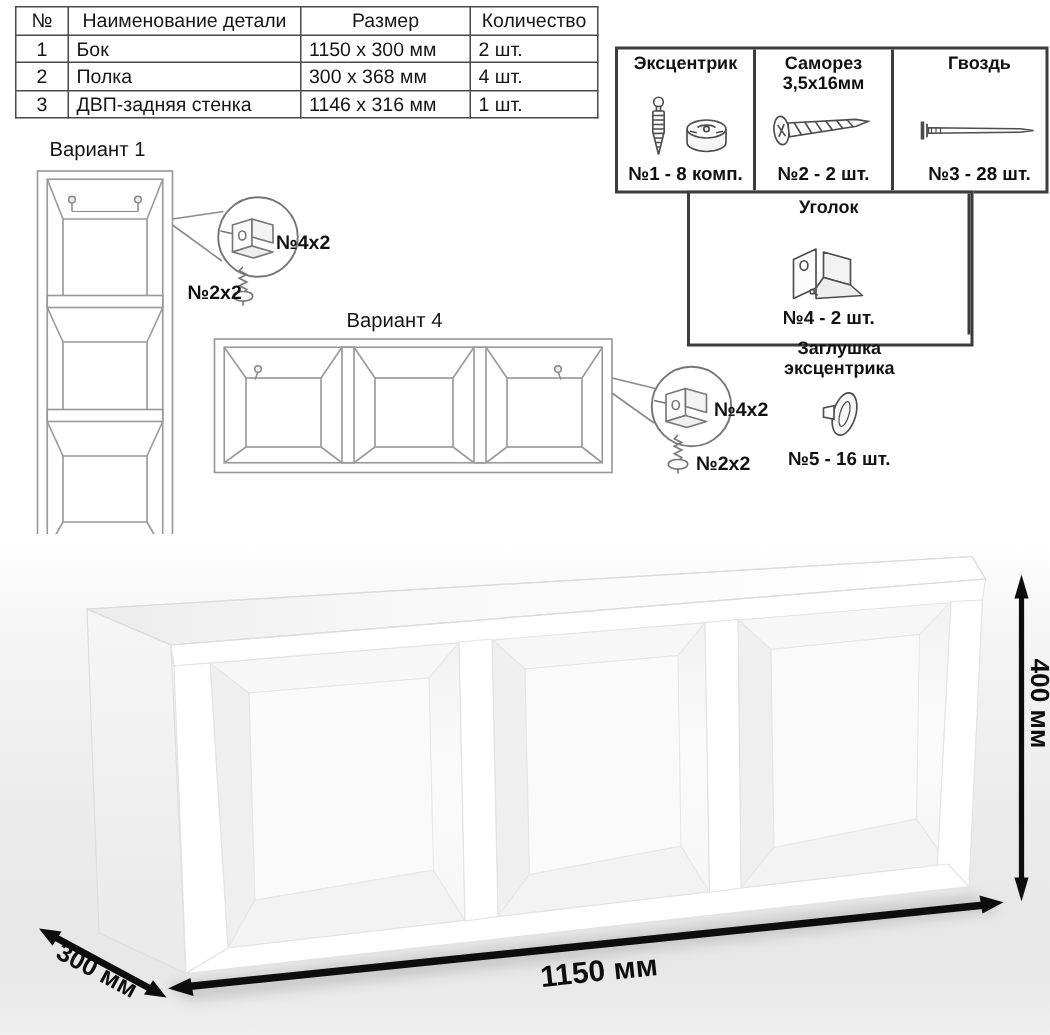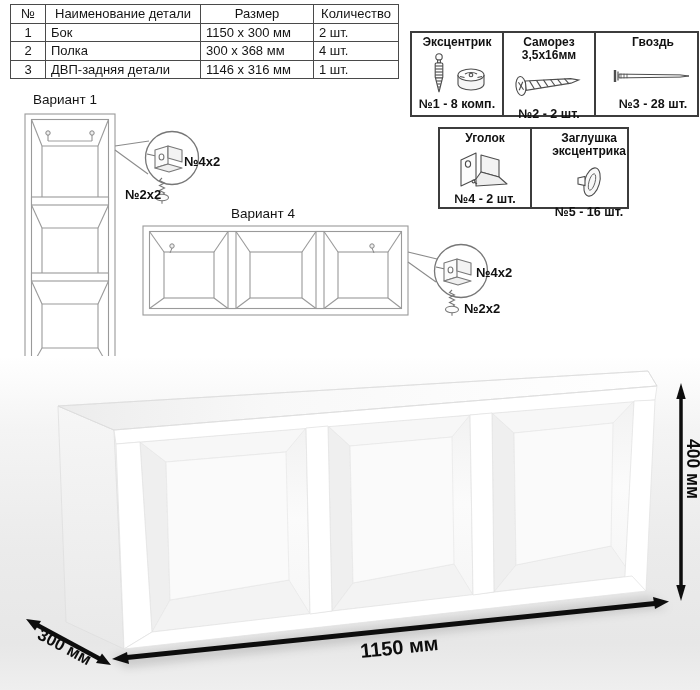--- a/index.html
+++ b/index.html
@@ -10,22 +10,22 @@
   
   .parts-table{position:absolute;left:10px;top:4px;border-collapse:collapse;font-size:13px;color:#151515;background:#fff;}
   .parts-table td{border:1px solid #4a4a4a;height:17.5px;padding:0 5px;white-space:nowrap;}
   .col-num{width:24px;text-align:center;}
   .col-name{width:144px;text-align:left;}
   .col-size{width:102px;text-align:left;}
   .col-qty{width:74px;text-align:left;}
   .parts-table tr.hdr td{text-align:center;}
   
   .hw{position:absolute;display:flex;border:2px solid #3c3c3c;background:#fff;box-sizing:border-box;}
-  .hw-top{left:410px;top:31px;width:289px;height:86px;}
-  .hw-bot{left:438px;top:127px;width:191px;height:82px;}
+  .hw-top{left:410px;top:31px;width:289px;height:98px;}
+  .hw-bot{left:458px;top:127px;width:191px;height:104px;flex-direction:column;}
   .hw-cell{flex:1;border-right:2px solid #3c3c3c;display:flex;flex-direction:column;align-items:center;justify-content:space-between;padding:3px 1px 4px;box-sizing:border-box;}
   .hw-cell:last-child{border-right:none;margin-left:12px;}
   .hw-title{font-weight:bold;font-size:12px;line-height:13px;text-align:center;height:26px;}
   .hw-title span{display:block;}
   .hw-count{font-weight:bold;font-size:12.5px;line-height:13px;}
   .hw-icon{flex:0 0 auto;}
   
   .v-title{position:absolute;font-weight:normal;font-size:13.5px;color:#141414;}
   .v1-title{left:33px;top:92px;}
   .v2-title{left:231px;top:206px;}
@@ -61,21 +61,21 @@
       <td class="col-qty">2 шт.</td>
     </tr>
     <tr>
       <td class="col-num">2</td>
       <td class="col-name">Полка</td>
       <td class="col-size">300 x 368 мм</td>
       <td class="col-qty">4 шт.</td>
     </tr>
     <tr>
       <td class="col-num">3</td>
-      <td class="col-name">ДВП-задняя детали</td>
+      <td class="col-name">ДВП-задняя стенка</td>
       <td class="col-size">1146 x 316 мм</td>
       <td class="col-qty">1 шт.</td>
     </tr>
   </tbody>
     </table>
 
   <div class="hw hw-top">
 
     <div class="hw-cell">
       <div class="hw-title">

